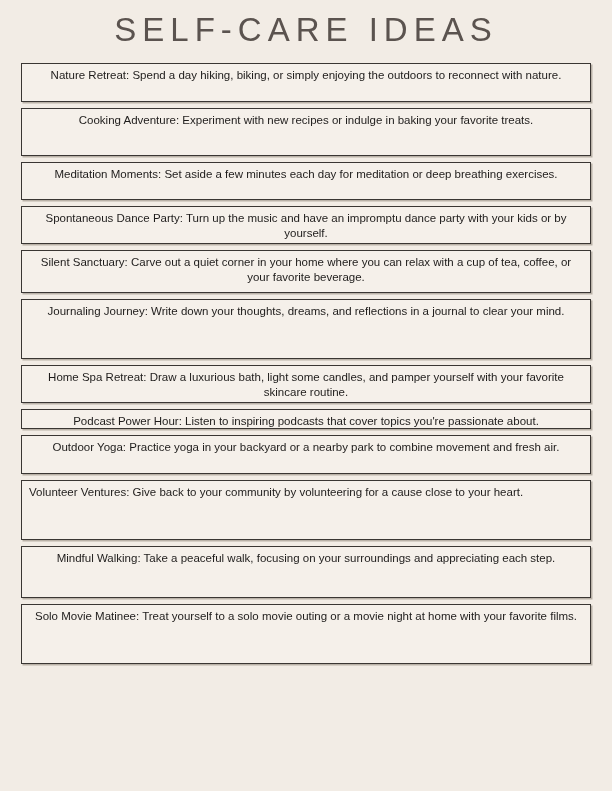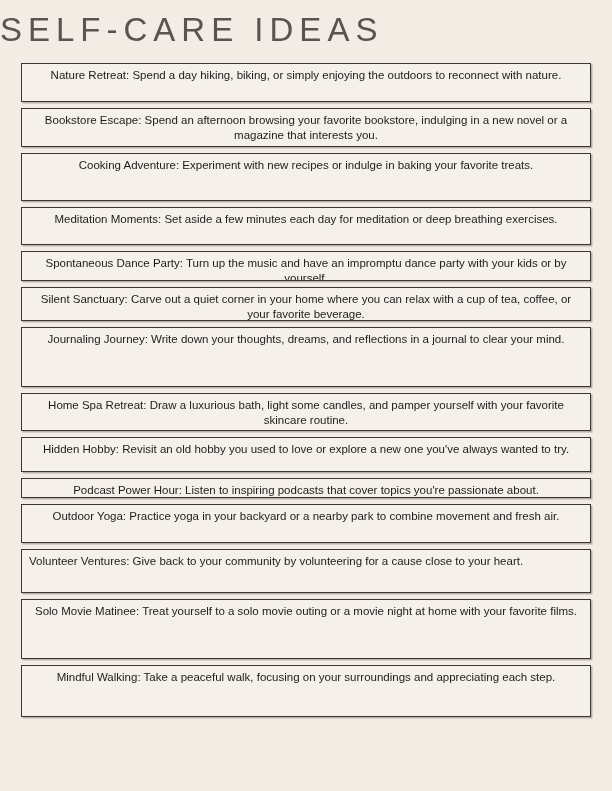--- a/index.html
+++ b/index.html
@@ -11,20 +11,21 @@
     overflow: hidden;
   }
   .page {
     width: 612px;
     height: 791px;
     position: relative;
   }
   .page-title {
     margin-top: 11px;
     margin-bottom: 14px;
+    text-align: center;
     font-size: 33px;
     font-weight: 400;
     letter-spacing: 6px;
     color: #5b534f;
     white-space: nowrap;
   }
   .cards {
     margin: 0 21px;
   }
   .card {
@@ -52,67 +53,61 @@
 <div class="page">
 
   <h1 class="page-title">SELF-CARE IDEAS</h1>
 
   <div class="cards">
 
     <div class="card" style="height:39px">
       <p class="card-text">Nature Retreat: Spend a day hiking, biking, or simply enjoying the outdoors to reconnect with nature.</p>
     </div>
 
-    <div class="card" style="height:39px">
-      <p class="card-text">Bookstore Escape: Spend an afternoon browsing your favorite bookstore, indulging in a new novel or a magazine that interests you.</p>
-    </div>
 
 
     <div class="card" style="height:48px">
       <p class="card-text">Cooking Adventure: Experiment with new recipes or indulge in baking your favorite treats.</p>
     </div>
 
     <div class="card" style="height:38px">
       <p class="card-text">Meditation Moments: Set aside a few minutes each day for meditation or deep breathing exercises.</p>
     </div>
 
-    <div class="card" style="height:30px">
+    <div class="card" style="height:38px">
       <p class="card-text">Spontaneous Dance Party: Turn up the music and have an impromptu dance party with your kids or by yourself.</p>
     </div>
 
-    <div class="card" style="height:34px">
+    <div class="card" style="height:43px">
       <p class="card-text">Silent Sanctuary: Carve out a quiet corner in your home where you can relax with a cup of tea, coffee, or your favorite beverage.</p>
     </div>
 
     <div class="card" style="height:60px">
       <p class="card-text">Journaling Journey: Write down your thoughts, dreams, and reflections in a journal to clear your mind.</p>
     </div>
 
     <div class="card" style="height:38px">
       <p class="card-text">Home Spa Retreat: Draw a luxurious bath, light some candles, and pamper yourself with your favorite skincare routine.</p>
     </div>
 
-    <div class="card" style="height:35px">
-      <p class="card-text">Hidden Hobby: Revisit an old hobby you used to love or explore a new one you've always wanted to try.</p>
-    </div>
 
     <div class="card" style="height:20px">
       <p class="card-text">Podcast Power Hour: Listen to inspiring podcasts that cover topics you're passionate about.</p>
     </div>
 
     <div class="card" style="height:39px">
       <p class="card-text">Outdoor Yoga: Practice yoga in your backyard or a nearby park to combine movement and fresh air.</p>
     </div>
 
-    <div class="card justified" style="height:44px">
+    <div class="card justified" style="height:60px">
       <p class="card-text">Volunteer Ventures: Give back to your community by volunteering for a cause close to your heart.</p>
+    </div>
+
+    <div class="card" style="height:52px">
+      <p class="card-text">Mindful Walking: Take a peaceful walk, focusing on your surroundings and appreciating each step.</p>
     </div>
 
     <div class="card" style="height:60px">
       <p class="card-text">Solo Movie Matinee: Treat yourself to a solo movie outing or a movie night at home with your favorite films.</p>
     </div>
 
-    <div class="card" style="height:52px">
-      <p class="card-text">Mindful Walking: Take a peaceful walk, focusing on your surroundings and appreciating each step.</p>
-    </div>
-
   </div>
 </div>
 
 </body></html>

